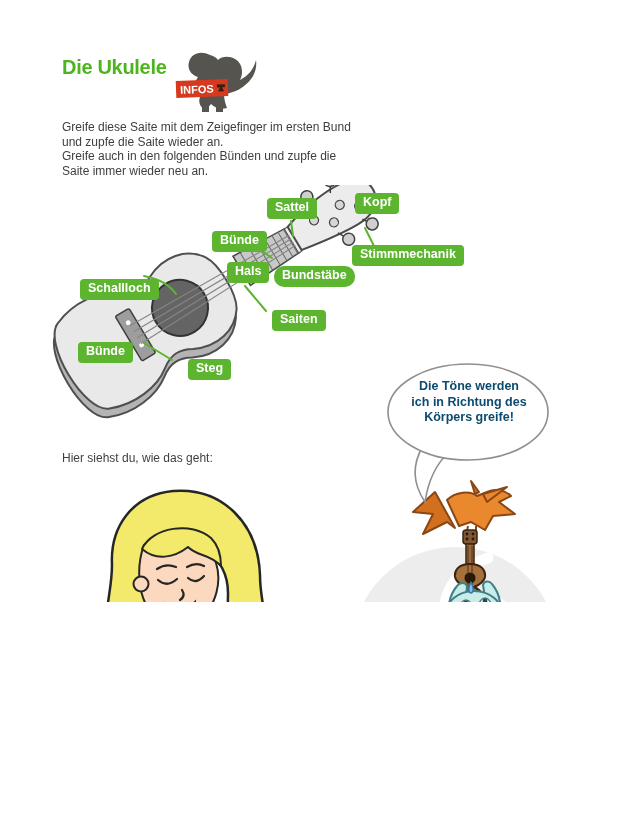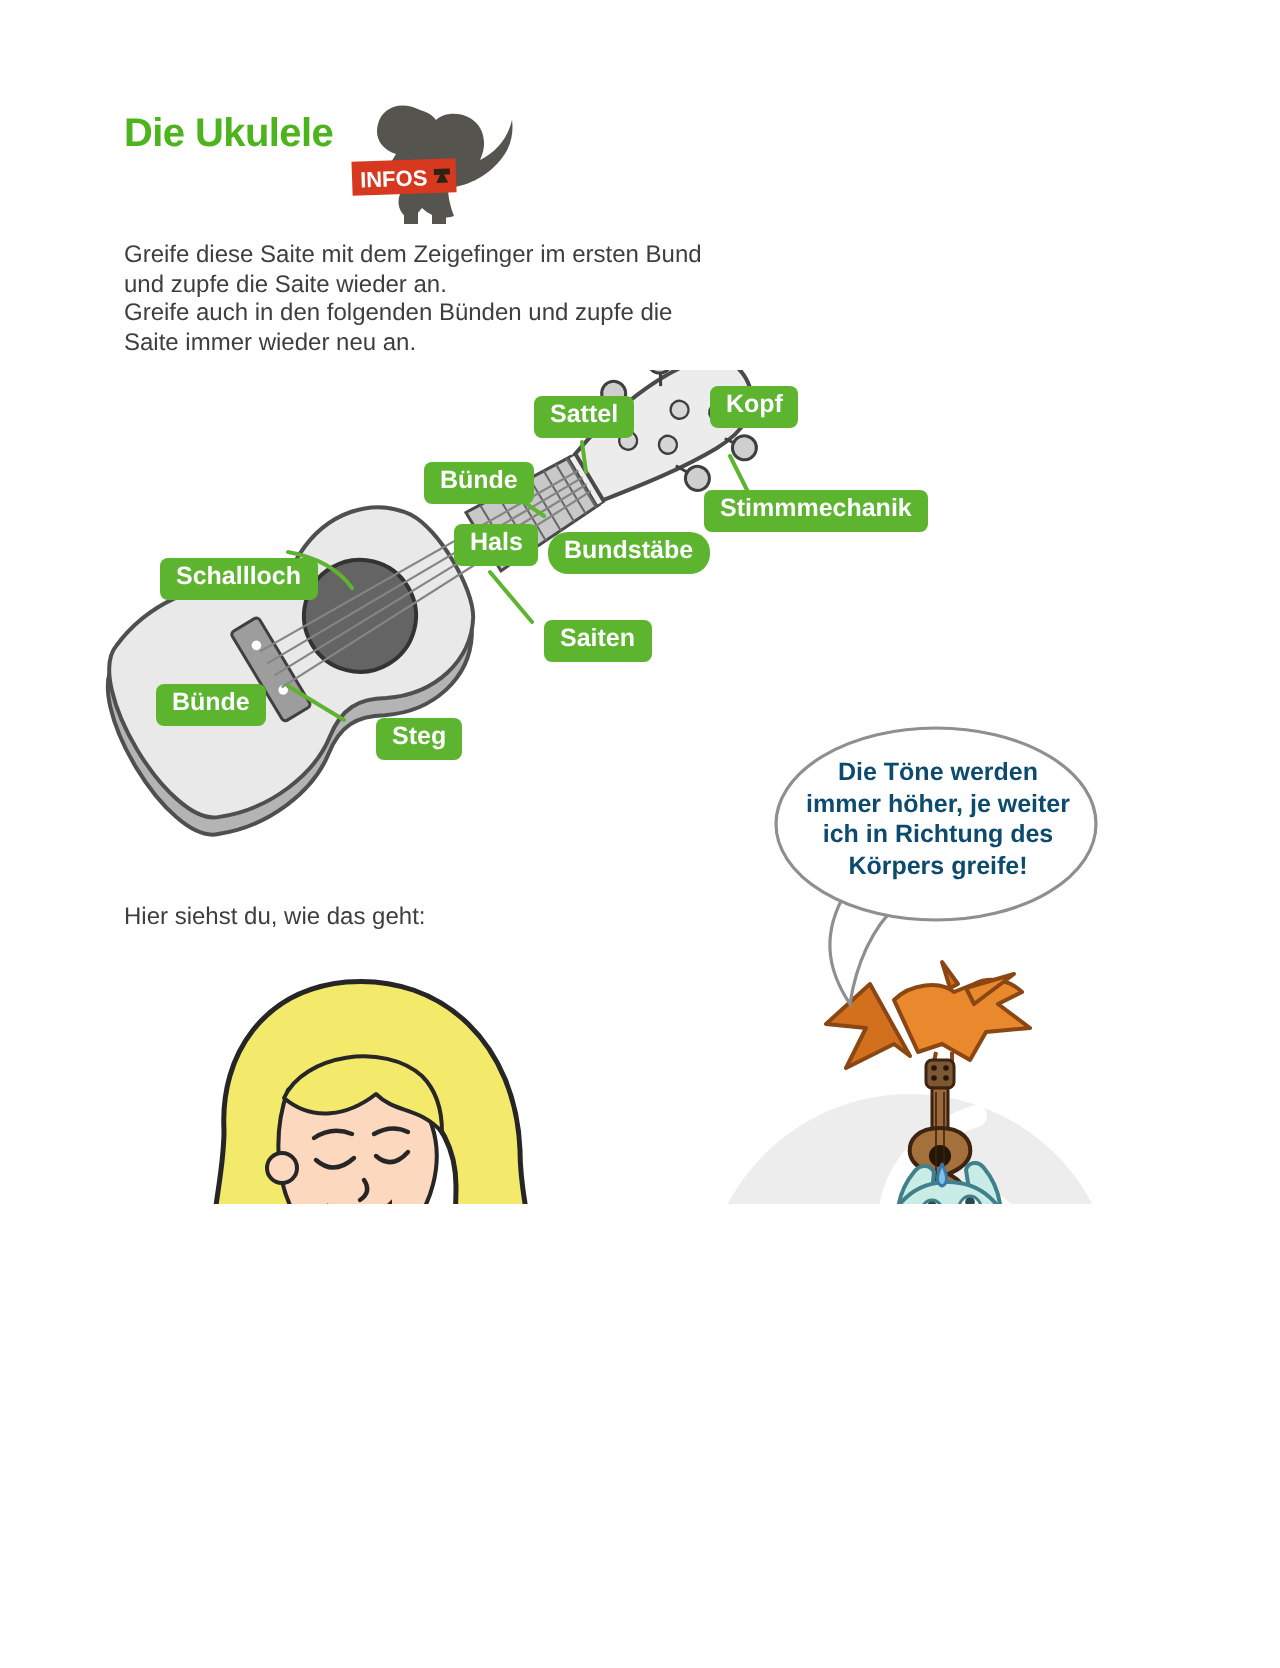--- a/index.html
+++ b/index.html
@@ -202,21 +202,20 @@
       <path fill="#e23822" stroke="#8a1a0e" d="M112,219 C124,213 146,213 158,218 L157,211 C144,206 126,206 113,211 Z"></path>
     </g>
   </svg>
 
   <svg style="left:385px;top:360px;" width="190" height="150" viewBox="0 0 190 150">
     <path d="M38,86 C26,106 28,124 40,142 C43,122 51,104 64,92 Z" fill="#ffffff" stroke="#8f8f8f" stroke-width="1.6"></path>
     <ellipse cx="83" cy="52" rx="80" ry="48" fill="#ffffff" stroke="#8f8f8f" stroke-width="1.6"></ellipse>
   </svg>
   <div class="bubble-text">
     <div>Die Töne werden</div>
-    <div>immer höher, je weiter</div>
     <div>ich in Richtung des</div>
     <div>Körpers greife!</div>
   </div>
 
   <svg style="left:70px;top:483px;" width="300" height="300" viewBox="0 0 300 300">
 
     <path fill="#f3e96a" stroke="#262626" stroke-width="2.5" stroke-linejoin="round" d="M103,8 C62,12 40,44 42,82 C42,110 32,132 40,149 C52,163 74,158 81,139 C76,120 76,98 82,80 C94,64 120,60 136,68 C150,76 158,92 158,110 C158,124 156,136 164,146 C174,158 192,156 197,142 C193,124 190,108 190,92 C188,40 152,4 103,8 Z"></path>
 
     <path fill="#fcd8be" stroke="#262626" stroke-width="2" d="M96,136 L96,154 C104,160 116,160 124,154 L124,134 C115,142 104,142 96,136 Z"></path>
 

